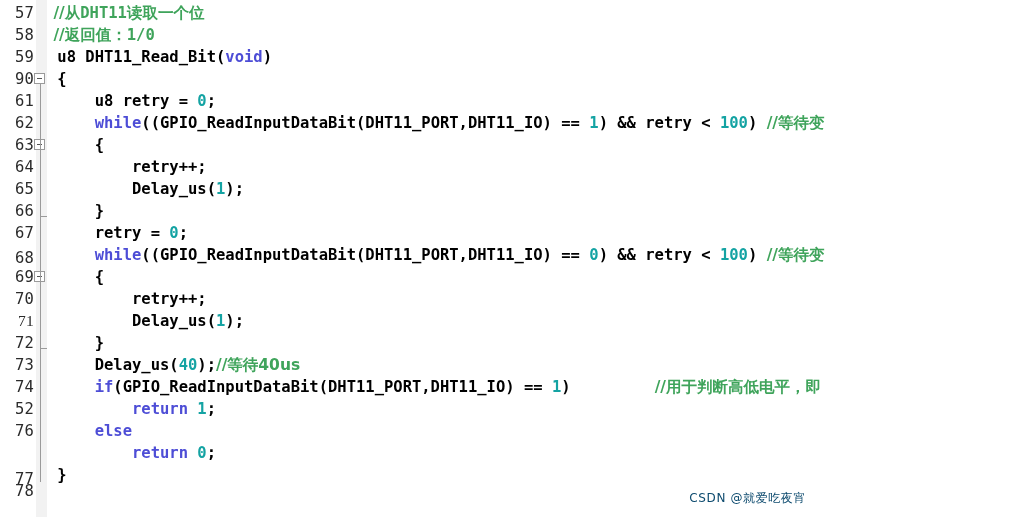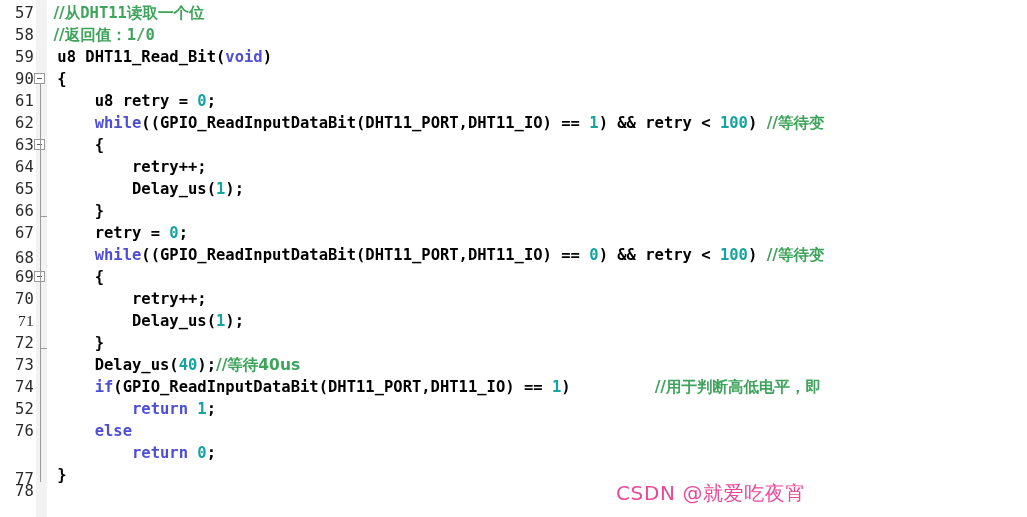--- a/index.html
+++ b/index.html
@@ -130,22 +130,22 @@
   .cmt  { color: #3fa45b; }
   .pl   { color: #000000; }
   .cn   { font-family: "DejaVu Sans", "Liberation Sans", sans-serif; }
 
   
   .watermark {
     position: absolute;
     right: 20px;
     bottom: 10px;
     font-family: "DejaVu Sans", "Liberation Sans", sans-serif;
-    font-size: 20px;
-    color: #ec4899;
+    font-size: 12px;
+    color: #0c4a6e;
     letter-spacing: 0.6px;
     user-select: none;
   }
 </style>
 </head>
 <body>
 
 <div id="app">
 
   <div class="gutter">

